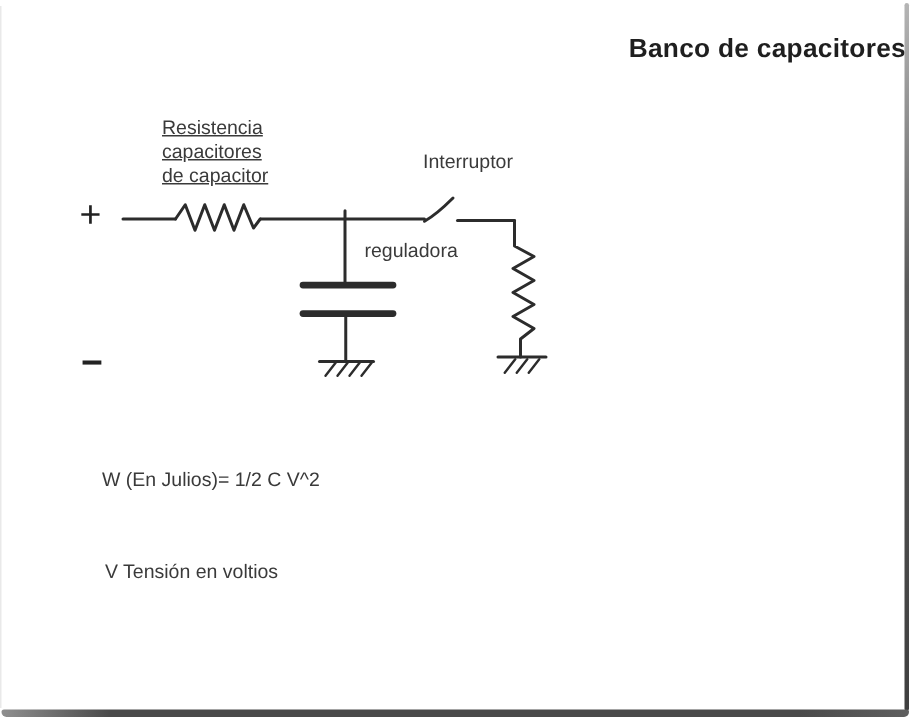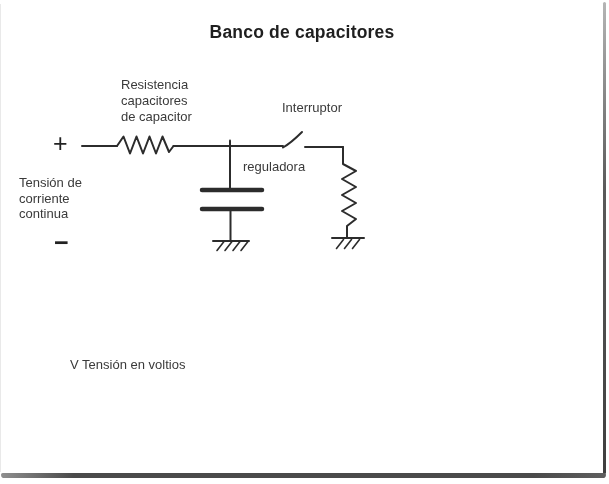--- a/index.html
+++ b/index.html
@@ -22,49 +22,49 @@
     position: absolute; left: 1px; top: 473px; width: 605px; height: 5px;
     background: linear-gradient(to right, #8f8f8f, #4a4a4a 12%, #4a4a4a 88%, #5f5f5f);
     border-radius: 3px 3px 6px 6px;
   }
   .frame-left {
     position: absolute; left: 0px; top: 4px; width: 1px; height: 468px;
     background: #e9e9e9;
   }
   #title {
     position: absolute; left: 0; top: 22px; width: 604px;
-    text-align: center;
+    text-align: right;
     font-size: 17.5px; font-weight: bold; color: #1f1f1f;
     letter-spacing: 0.2px;
   }
   .lbl {
     position: absolute;
     font-size: 13px; line-height: 15.5px;
     color: #3a3a3a; white-space: nowrap;
   }
-  #resistor-label { left: 121px; top: 77px; line-height: 16px; }
+  #resistor-label { left: 108px; top: 77px; line-height: 16px; text-decoration: underline; }
   #switch-label   { left: 282px; top: 100px; }
   #capacitor-label{ left: 243px; top: 159px; }
   #fuse-label     { left: 369px; top: 193px; }
   #source-label   { left: 19px;  top: 175px; }
   #plus-sign {
     position: absolute; left: 53px; top: 129px;
     font-size: 25px; line-height: 28px; color: #222; font-weight: 500;
   }
   #minus-sign {
     position: absolute; left: 54px; top: 228px;
     font-size: 25px; line-height: 28px; color: #222; font-weight: bold;
   }
   .formula {
     position: absolute; font-size: 13px; line-height: 15px;
     color: #3a3a3a; white-space: nowrap;
   }
   #formula-energy      { left: 68px; top: 312px; }
   #formula-capacitance { left: 70px; top: 343px; }
-  #formula-voltage     { left: 70px; top: 357px; }
+  #formula-voltage     { left: 70px; top: 373px; }
   #circuit-svg { position: absolute; left: 0; top: 0; }
 </style>
 </head>
 <body>
 
 <div id="screen">
 
   <div id="title">Banco de capacitores</div>
 
   <svg id="circuit-svg" width="609" height="484" viewBox="0 0 609 484">
@@ -94,28 +94,24 @@
     <div>Resistencia</div>
     <div>capacitores</div>
     <div>de capacitor</div>
   </div>
 
   <div id="switch-label" class="lbl">Interruptor</div>
 
   <div id="capacitor-label" class="lbl">reguladora</div>
 
 
-  <div id="source-label" class="lbl">
-    <div>Tensión de</div>
-    <div>corriente</div>
-    <div>continua</div>
-  </div>
 
   <div id="plus-sign">+</div>
   <div id="minus-sign">−</div>
 
+  <div id="formula-energy" class="formula">W (En Julios)= 1/2 C V^2</div>
   <div id="formula-voltage" class="formula">V Tensión en voltios</div>
 
   <div class="frame-left"></div>
   <div class="frame-right"></div>
   <div class="frame-bottom"></div>
 
 </div>
 
 </body></html>

